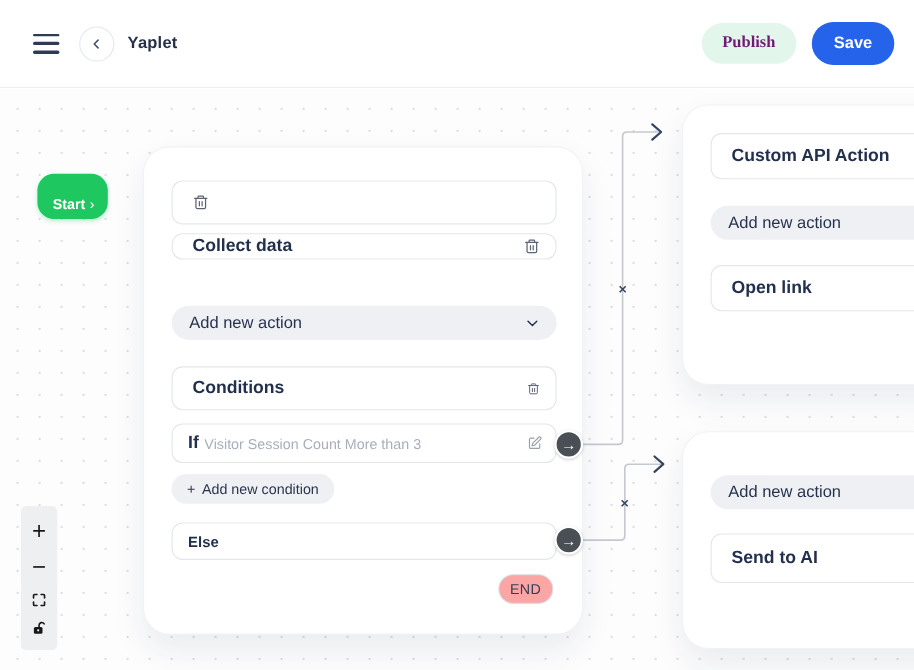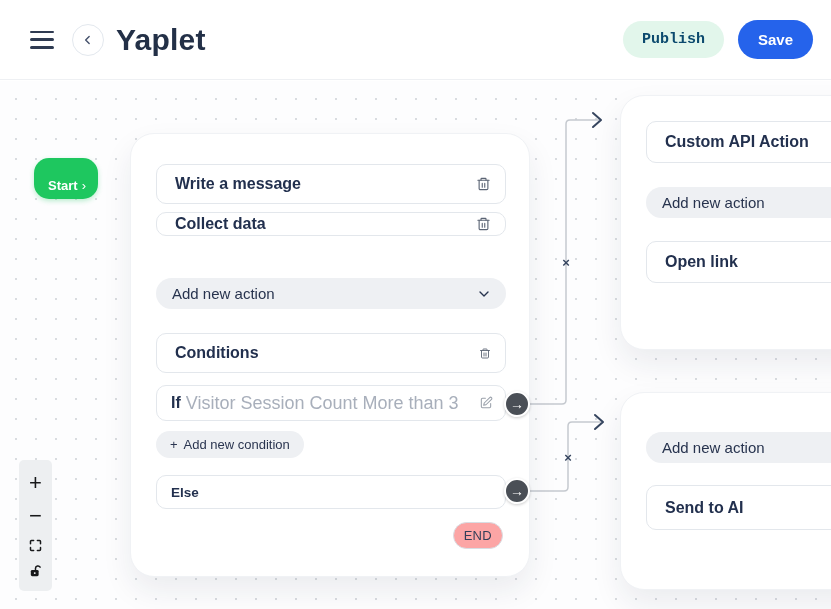--- a/index.html
+++ b/index.html
@@ -17,26 +17,26 @@
     background: #ffffff; border-bottom: 1px solid #eef0f3;
     display: flex; align-items: center; padding: 0 18px 0 30px; z-index: 10;
   }
   .hamburger { width: 24px; height: 18px; display: flex; flex-direction: column; justify-content: space-between; cursor: pointer; }
   .hamburger span { display: block; height: 2.6px; background: #2f3b52; border-radius: 2px; }
   .back-btn {
     width: 32px; height: 32px; border-radius: 50%; border: 1px solid #e3e8ee;
     background: #fff; display: flex; align-items: center; justify-content: center;
     margin-left: 18px; cursor: pointer; color: #44506b;
   }
-  .page-title { font-size: 30px; font-weight: 700; color: #233047; margin-left: 12px; letter-spacing: .2px; }
+  .page-title { font-size: 15px; font-weight: 700; color: #233047; margin-left: 12px; letter-spacing: .2px; }
   .header-spacer { flex: 1; }
   .btn-publish {
-    background: #e2f6eb; color: #0c4a6e; border: none; border-radius: 20px;
+    background: #e2f6eb; color: #701a75; border: none; border-radius: 20px;
     font-size: 15px; font-weight: 600; padding: 10px 19px; cursor: pointer;
-    font-family: Liberation Mono, monospace;
+    font-family: Liberation Serif, serif;
   }
   .btn-save {
     background: #2563eb; color: #ffffff; border: none; border-radius: 20px;
     font-size: 15px; font-weight: 600; padding: 11px 20px; margin-left: 14px; cursor: pointer;
     font-family: "Liberation Sans", sans-serif;
   }
 
   
   .canvas {
     position: absolute; top: 81px; left: 0; width: 831px; height: 528px;
@@ -78,21 +78,21 @@
     display: flex; align-items: center; padding: 0 14px 0 16px; cursor: pointer;
     font-family: "Liberation Sans", sans-serif;
   }
   .gray-bar .bar-label { font-size: 15px; color: #27334e; flex: 1; text-align: left; }
 
   .cond-input-row {
     position: absolute; border: 1px solid #e3e7ec; border-radius: 10px;
     display: flex; align-items: center; padding: 0 12px 0 14px; background: #fff; cursor: pointer;
   }
   .if-label { font-size: 16px; font-weight: 700; color: #22304e; margin-right: 5px; }
-  .if-placeholder { font-size: 18px; color: #a8afbb; flex: 1; white-space: nowrap; overflow: hidden; }
+  .if-placeholder { font-size: 13px; color: #a8afbb; flex: 1; white-space: nowrap; overflow: hidden; }
   .else-label { font-size: 13.5px; font-weight: 700; color: #22304e; flex: 1; }
 
   .add-cond-pill {
     position: absolute; background: #eef0f3; border: none; border-radius: 14px;
     font-size: 13px; color: #2a3550; padding: 0 14px; height: 27px; cursor: pointer;
     display: flex; align-items: center; gap: 6px; font-family: "Liberation Sans", sans-serif;
   }
 
   .end-badge {
     position: absolute; right: 26px; bottom: 27px;
@@ -162,21 +162,20 @@
   <div class="conn-x" style="left:561px; top:370px;">×</div>
 
   <div class="start-badge">
     <span>Start</span>
     <span class="chev">›</span>
   </div>
 
   <div class="node-card card-main">
 
     <div class="action-row" style="left:25px; top:30px; width:350px; height:40px;">
-      <span class="row-label">Write a message</span>
       <button class="icon-btn">
         <svg width="15" height="16" viewBox="0 0 24 24" fill="none" stroke="currentColor" stroke-width="1.8" stroke-linecap="round" stroke-linejoin="round">
             <path d="M3 6h18"></path>
             <path d="M8 6V4a1 1 0 0 1 1-1h6a1 1 0 0 1 1 1v2"></path>
             <path d="M19 6v13a2 2 0 0 1-2 2H7a2 2 0 0 1-2-2V6"></path>
             <path d="M10 11v6M14 11v6"></path>
           </svg>
       </button>
     </div>
 

